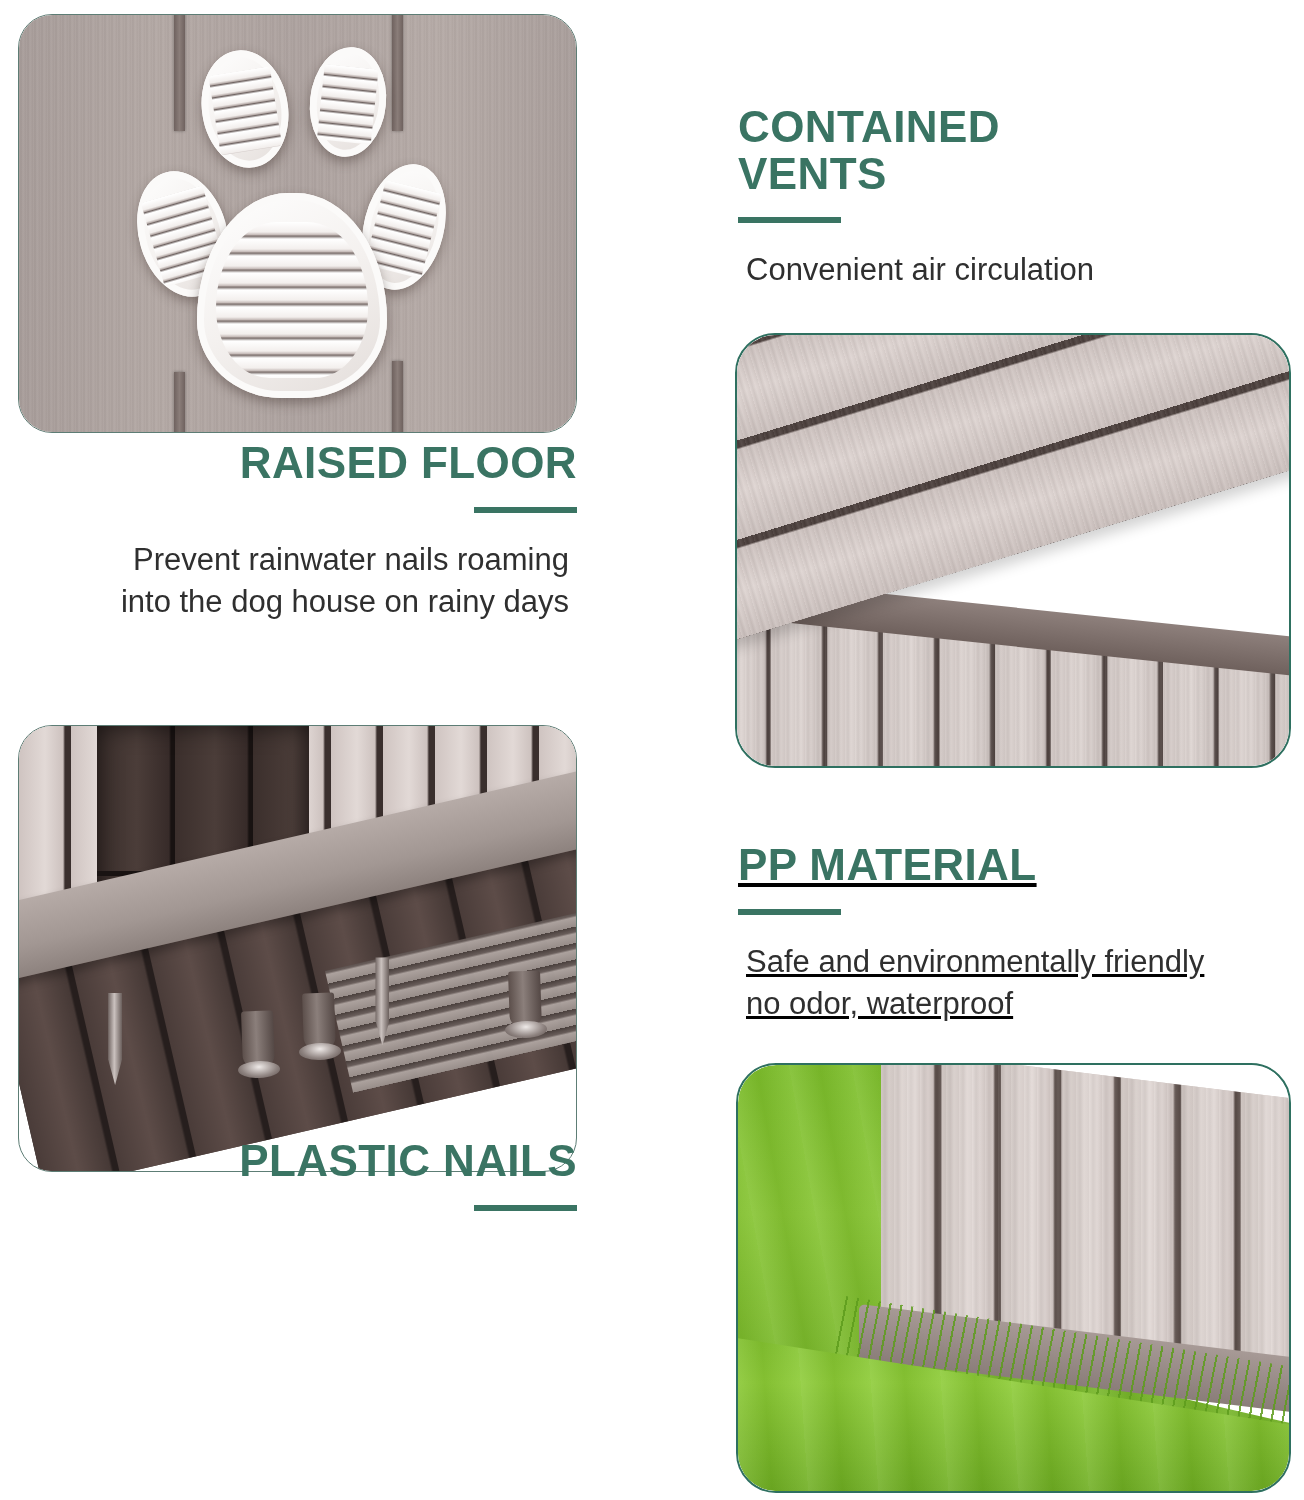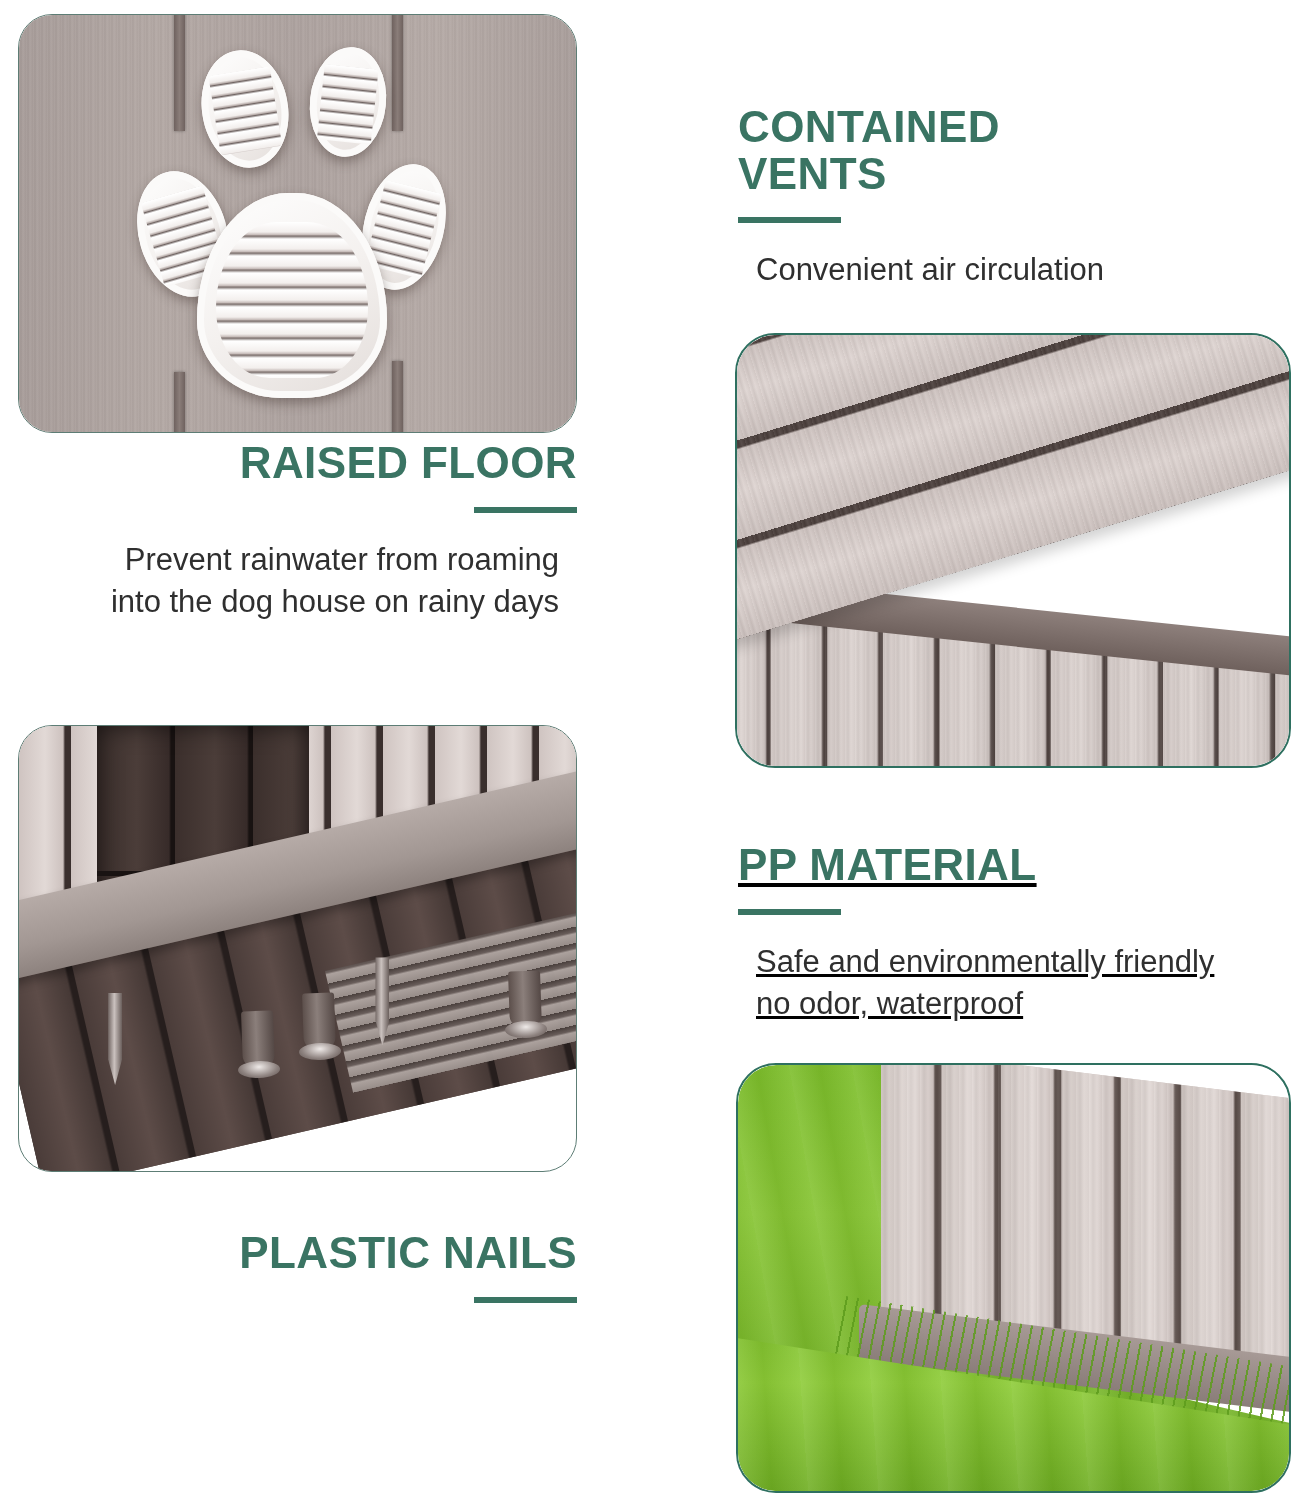--- a/index.html
+++ b/index.html
@@ -38,21 +38,21 @@
     height: 6px;
     width: 103px;
     background: #3a7463;
     margin-top: 20px;
   }
   .feature-text .body {
     color: #2f2f2f;
     font-size: 31px;
     font-weight: 400;
     line-height: 1.38;
-    margin: 18px;
+    margin: 8px;
     margin-top: 26px;
     white-space: pre-line;
   }
   .align-right { text-align: right; }
   .align-right .rule { margin-left: auto; }
   .align-left  { text-align: left; }
   .align-left .rule { margin-right: auto; }
 
   
   .photo {
@@ -344,21 +344,21 @@
   <div class="feature-text align-left" id="text-vents" style="left:738px; top:104px; width:545px;">
     <h2 class="heading">CONTAINED
 VENTS</h2>
     <div class="rule"></div>
     <p class="body">Convenient air circulation</p>
   </div>
 
   <div class="feature-text align-right" id="text-floor" style="left:18px; top:440px; width:559px;">
     <h2 class="heading">RAISED FLOOR</h2>
     <div class="rule"></div>
-    <p class="body">Prevent rainwater from roaming
+    <p class="body">Prevent rainwater nails roaming
 into the dog house on rainy days</p>
   </div>
 
   <div class="photo green-frame block" id="img-roof" style="left:735px; top:333px; width:556px; height:435px;">
     <div class="inner" style="border-radius:38px;">
       <div class="scene"></div>
       <div class="wall">
         <div class="grain"></div>
       </div>
       <div class="fascia"></div>
@@ -383,21 +383,21 @@
     </div>
   </div>
 
   <div class="feature-text align-left" id="text-pp" style="left:738px; top:842px; width:552px;text-decoration:underline;">
     <h2 class="heading">PP MATERIAL</h2>
     <div class="rule"></div>
     <p class="body">Safe and environmentally friendly
 no odor, waterproof</p>
   </div>
 
-  <div class="feature-text align-right" id="text-nails" style="left:18px; top:1230px; width:559px;">
+  <div class="feature-text align-right" id="text-nails" style="left:18px; top:1138px; width:559px;">
     <h2 class="heading">PLASTIC NAILS</h2>
     <div class="rule"></div>
   </div>
 
   <div class="photo green-frame block" id="img-grass" style="left:736px; top:1063px; width:555px; height:430px;">
     <div class="inner" style="border-radius:38px;">
       <div class="sky"></div>
       <div class="lawn-back"></div>
       <div class="wallpanel">
         <div class="grainv"></div>

